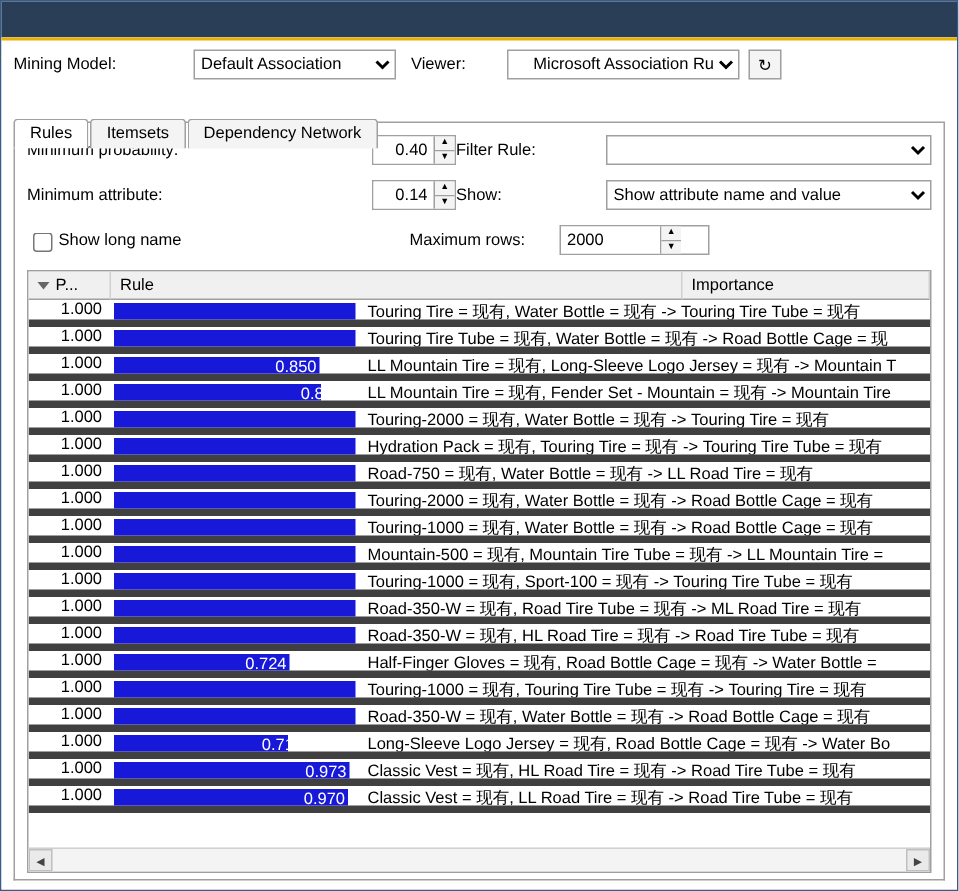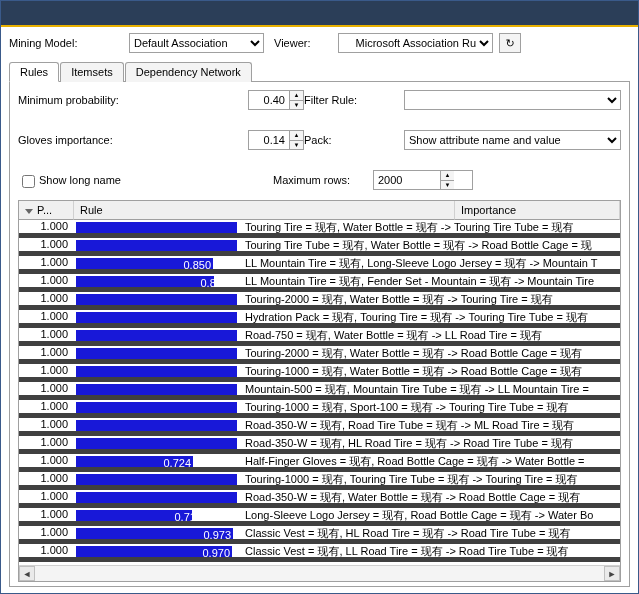--- a/index.html
+++ b/index.html
@@ -60,21 +60,21 @@
     margin-top: 4px;
   }
   .subtab {
     padding: 3px 10px;
     border: 1px solid #a0a0a0;
     border-bottom: none;
     background: #f4f4f4;
     border-radius: 3px 3px 0 0;
     margin-right: 1px;
     position: relative;
-    top: 1px;
+    top: 18px;
     cursor: pointer;
   }
   .subtab.active {
     background: #fff;
     border-bottom: 1px solid #fff;
   }
   .panel {
     border: 1px solid #a0a0a0;
     border-top: none;
     flex: 1;
@@ -92,21 +92,21 @@
   }
   .spinner .spin {
     width: 14px; display: flex; flex-direction: column;
     border-left: 1px solid #a0a0a0;
   }
   .spinner .spin div {
     flex: 1; font-size: 6px; text-align: center; line-height: 8px;
     background: #f4f4f4; cursor: pointer;
   }
   .spinner .spin div:first-child { border-bottom: 1px solid #a0a0a0; }
-  .filters { display: flex; flex-direction: column; gap: 16px; margin-bottom: 6px; }
+  .filters { display: flex; flex-direction: column; gap: 6px; margin-bottom: 6px; }
   .filters .row .left { flex: 0 0 185px; display:flex; align-items:center; }
   .filters .row .mid { flex: 0 0 70px; padding-left: 45px; }
   .filters .row .lbl2 { flex: 0 0 100px; }
   .filters .row .right { flex: 1; }
   .grid {
     flex: 1;
     border: 1px solid #a0a0a0;
     display: flex; flex-direction: column;
     overflow: hidden;
   }
@@ -214,32 +214,32 @@
                   <div>▲</div>
                   <div>▼</div>
                 </span>
             </span>
           </div>
           <div class="lbl2"><span class="lbl">Filter Rule:</span></div>
           <div class="right"><select class="combo" style="width:100%;"><option></option></select></div>
         </div>
         <div class="row">
           <div class="left">
-              <span class="lbl">Gloves importance:</span>
+              <span class="lbl">Minimum attribute:</span>
             </div>
           <div class="mid">
             <span class="spinner">
               <input value="0.14" style="">
               <span class="spin">
                   <div>▲</div>
                   <div>▼</div>
                 </span>
             </span>
           </div>
-          <div class="lbl2"><span class="lbl">Pack:</span></div>
+          <div class="lbl2"><span class="lbl">Show:</span></div>
           <div class="right"><select class="combo" style="width:100%;"><option>Show attribute name and value</option></select></div>
         </div>
         <div class="row">
           <div class="left">
             <input type="checkbox" class="chk" style="">
             <span class="lbl">Show long name</span>
           </div>
           <div class="mid"></div>
           <div class="lbl2"><span class="lbl">Maximum rows:</span></div>
           <div class="right">

